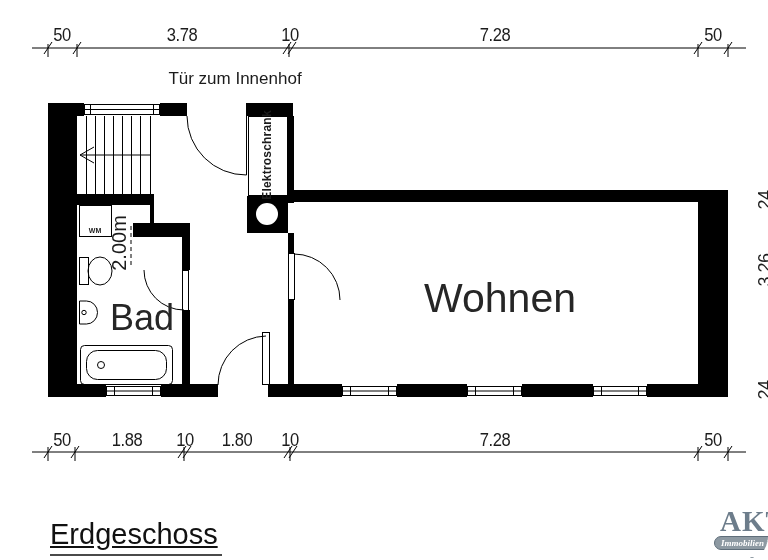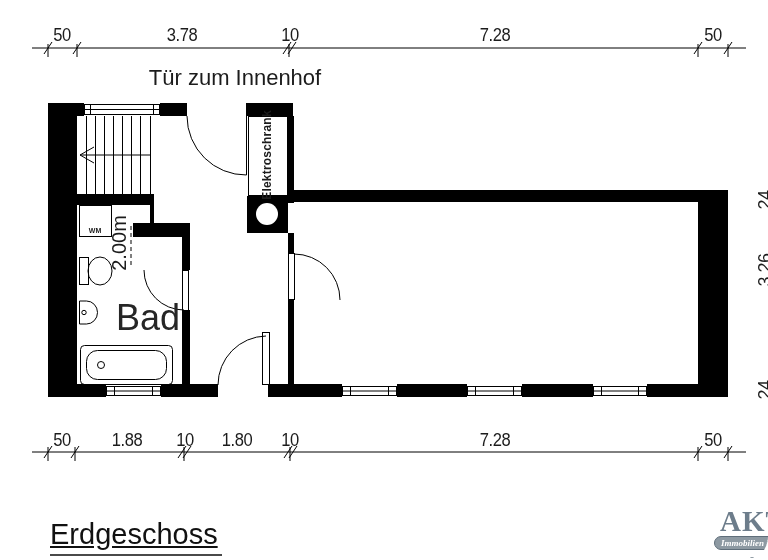--- a/index.html
+++ b/index.html
@@ -6,21 +6,21 @@
   #stage{
     position:relative;width:768px;height:560px;overflow:hidden;background:#ffffff;
     font-family:"Liberation Sans","DejaVu Sans",sans-serif;color:#1c1c1c;border-radius:23px;
   }
   #plan-svg{position:absolute;left:0;top:0;}
   .lbl{position:absolute;transform:translate(-50%,-50%);white-space:nowrap;line-height:1;color:#1c1c1c;}
   .dim{font-size:18px;letter-spacing:-.5px;transform:translate(-50%,-50%) scaleX(.92);}
   .dim-rot{font-size:18px;letter-spacing:-.5px;transform:translate(-50%,-50%) rotate(-90deg);}
   .room{font-size:36px;color:#262626;}
   .room-big{font-size:41px;color:#262626;}
-  .ann{font-size:22px;}
+  .ann{font-size:17px;}
   .rot-small{font-size:12px;font-weight:600;transform:translate(-50%,-50%) rotate(-90deg);letter-spacing:.2px;}
   .rot-mid{font-size:20px;transform:translate(-50%,-50%) rotate(-90deg);}
   .tiny{font-size:7px;font-weight:700;}
   .floor-title{
     position:absolute;left:50px;top:520px;font-size:29px;color:#111;
     border-bottom:2px solid #4a4a4a;padding:0 4px 5px 0;line-height:1;text-decoration:underline;
   }
   .logo-brand{
     position:absolute;left:720px;top:507px;font-family:"Liberation Serif","DejaVu Serif",serif;
     font-weight:700;font-size:29px;line-height:1;letter-spacing:1px;
@@ -211,21 +211,22 @@
 
   <div class="lbl dim-rot" style="left:765px;top:200px;">24</div>
   <div class="lbl dim-rot" style="left:765px;top:270px;">3.26</div>
   <div class="lbl dim-rot" style="left:765px;top:390px;">24</div>
 
   <div class="lbl ann" style="left:235px;top:78px;">Tür zum Innenhof</div>
   <div class="lbl rot-small" style="left:267px;top:155px;">Elektroschrank</div>
   <div class="lbl rot-mid" style="left:119px;top:243px;">2.00m</div>
   <div class="lbl tiny" style="left:95px;top:230px;">WM</div>
 
-  <div class="lbl room" style="left:148px;top:318px;">Bad</div>
+  <div class="lbl room" style="left:142px;top:318px;">Bad</div>
+  <div class="lbl room-big" style="left:500px;top:298px;">Wohnen</div>
 
   <div class="floor-title">Erdgeschoss</div>
 
   <div class="logo-brand" style="color: rgb(109, 125, 139);">AKT</div>
   <div class="logo-badge" style="background: rgb(141, 153, 162);">Immobilien in</div>
   <div class="logo-tagline" style="color: rgb(141, 153, 162);">- sel</div>
 
 </div>
 
 </body></html>

